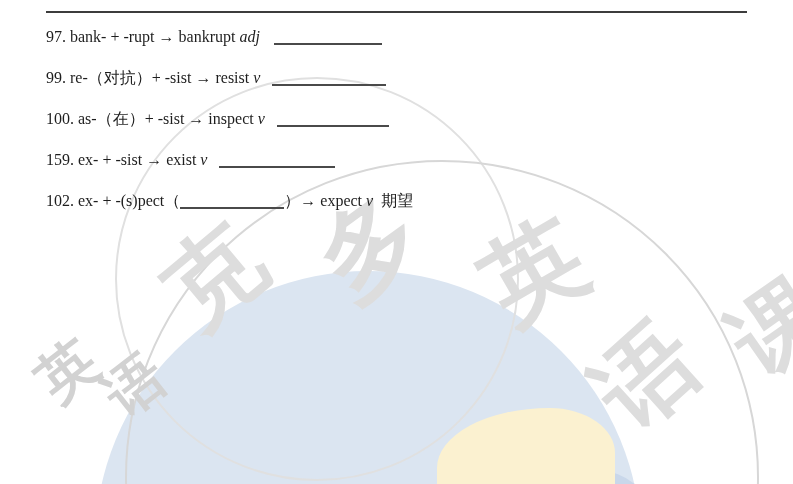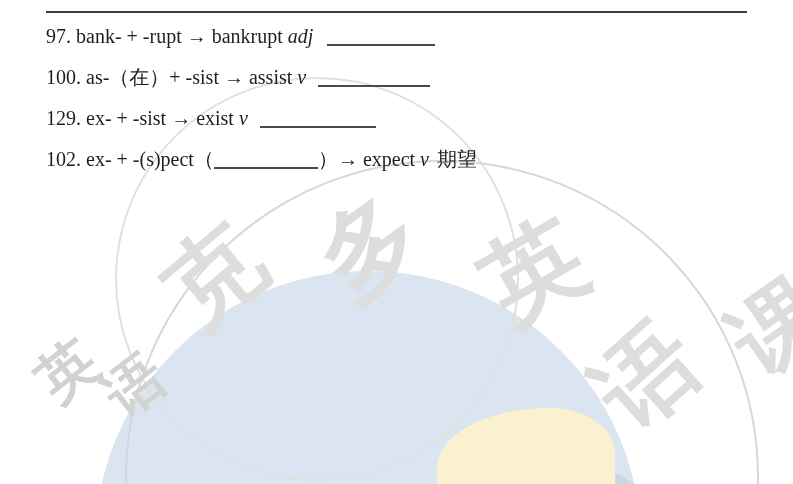--- a/index.html
+++ b/index.html
@@ -26,21 +26,21 @@
   .wm-char{
     position:absolute;
     font-family:"Liberation Sans","DejaVu Sans",sans-serif;
     font-weight:bold;line-height:1;
     user-select:none;white-space:nowrap;
   }
   
   #top-rule{position:absolute;left:46px;top:11px;width:701px;height:2px;background:#3c3c3c;z-index:2;}
   #word-list{
     position:absolute;left:46px;top:16px;right:10px;z-index:2;
-    font-size:20px;line-height:41px;
+    font-size:16px;line-height:41px;
   }
   .line{white-space:nowrap;height:41px;}
   .it{font-style:italic;}
   .blank{display:inline-block;height:2px;background:#4a4a4a;vertical-align:-3px;}
   .gap{display:inline-block;height:1px;}
 </style>
 </head>
 <body>
 
 <div id="page" style="background: rgb(255, 255, 255); color: rgb(30, 30, 30);">
@@ -59,18 +59,19 @@
       <span class="wm-char" style="left: 733px; top: 282px; font-size: 90px; transform: rotate(-35deg); color: rgb(221, 221, 221);">课</span>
       <span class="wm-char" style="left: 38px; top: 342px; font-size: 58px; transform: rotate(-38deg); color: rgb(210, 210, 210);">英</span>
       <span class="wm-char" style="left: 106px; top: 356px; font-size: 58px; transform: rotate(-38deg); color: rgb(210, 210, 210);">语</span>
     </div>
 
   <div id="top-rule" style="background: rgb(60, 60, 60);"></div>
 
   <div id="word-list">
 
   <div class="line"><span>97. bank- + -rupt → bankrupt </span><span class="it">adj</span><span class="gap" style="width: 14px;"></span><span class="blank" style="width: 108px; background: rgb(74, 74, 74);"></span></div>
-      <div class="line"><span>100. as-（在）+ -sist → assist </span><span class="it">v</span><span class="gap" style="width: 12px;"></span><span class="blank" style="width: 112px; background: rgb(74, 74, 74);"></span></div>
-      <div class="line"><span>129. ex- + -sist → exist </span><span class="it">v</span><span class="gap" style="width: 12px;"></span><span class="blank" style="width: 116px; background: rgb(74, 74, 74);"></span></div>
+      <div class="line"><span>99. re-（对抗）+ -sist → resist </span><span class="it">v</span><span class="gap" style="width: 12px;"></span><span class="blank" style="width: 114px; background: rgb(74, 74, 74);"></span></div>
+      <div class="line"><span>100. as-（在）+ -sist → inspect </span><span class="it">v</span><span class="gap" style="width: 12px;"></span><span class="blank" style="width: 112px; background: rgb(74, 74, 74);"></span></div>
+      <div class="line"><span>159. ex- + -sist → exist </span><span class="it">v</span><span class="gap" style="width: 12px;"></span><span class="blank" style="width: 116px; background: rgb(74, 74, 74);"></span></div>
       <div class="line"><span>102. ex- + -(s)pect（</span><span class="blank" style="width: 104px; background: rgb(74, 74, 74);"></span><span>）→ expect </span><span class="it">v</span><span class="gap" style="width: 8px;"></span><span>期望</span></div>
     </div>
 
 </div>
 
 </body></html>

